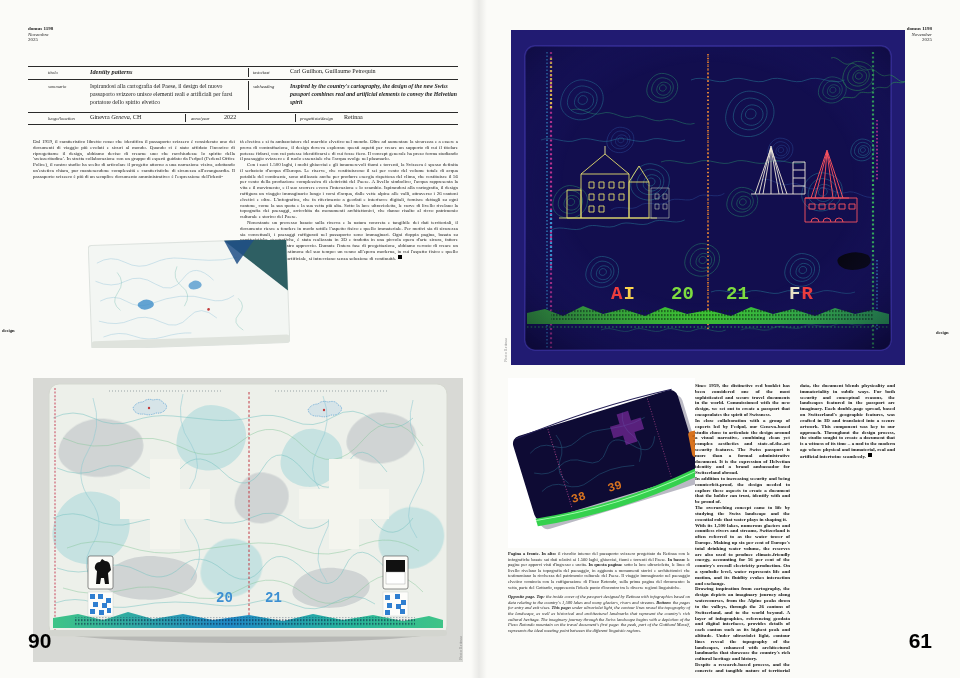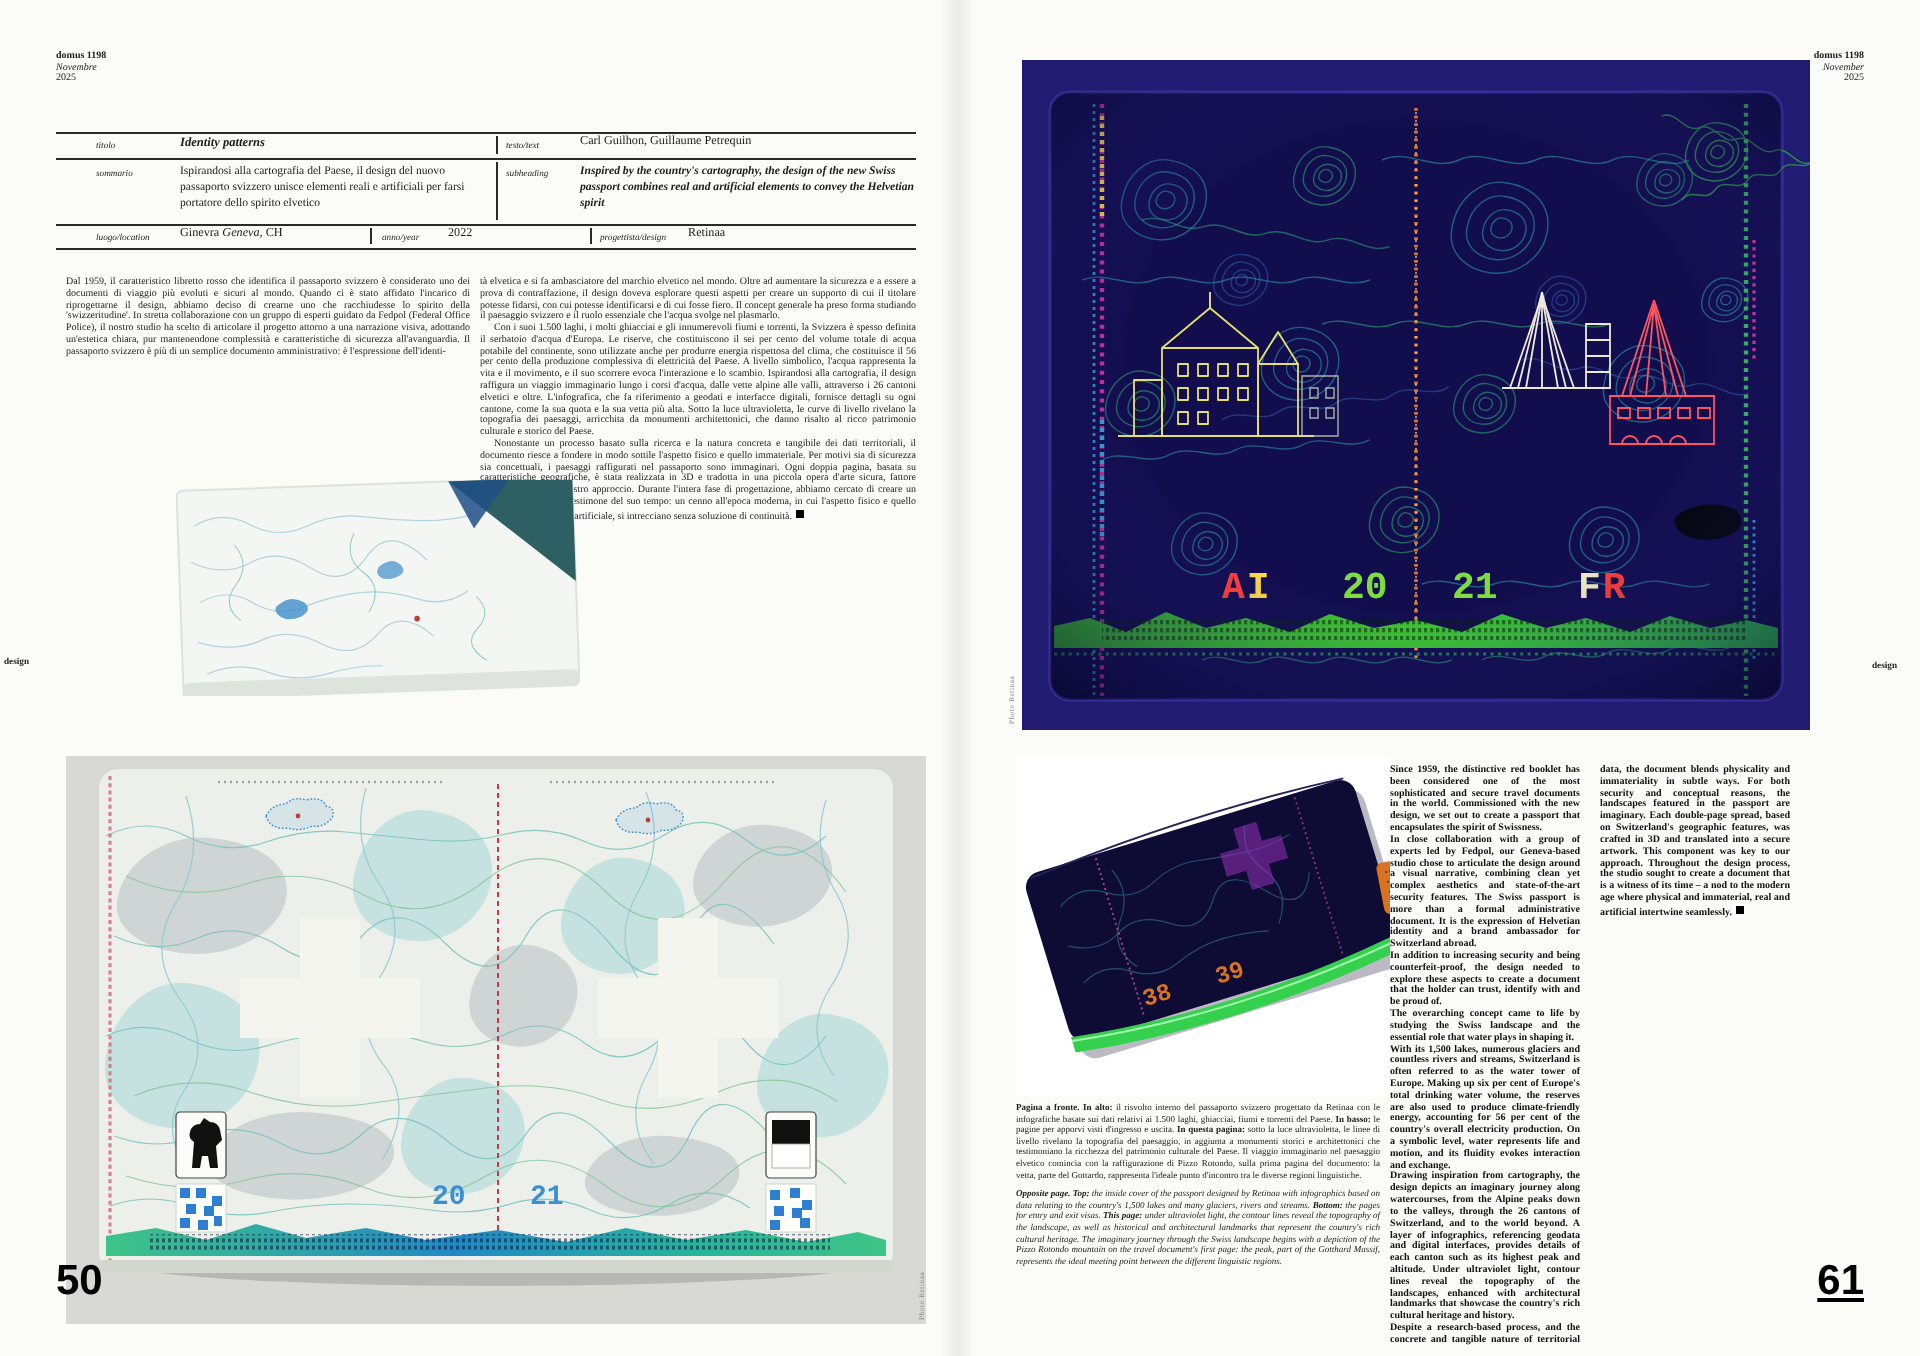--- a/index.html
+++ b/index.html
@@ -218,21 +218,21 @@
           <rect x="17" y="17" width="5" height="5"></rect>
       </g>
       <text class="artlbl" x="183" y="224" font-size="14" fill="#3c8fd2">20</text>
       <text class="artlbl" x="232" y="224" font-size="14" fill="#3c8fd2">21</text>
       <path fill="url(#bandg2)" d="M20,250 L20,240 L45,236 L70,242 L95,234 L120,241 L150,236 L180,242 L216,237 L250,243 L280,236 L310,242 L340,237 L370,243 L396,238 L410,242 L410,250 Z"></path>
       <rect x="42" y="239" width="340" height="9" fill="url(#dm2)"></rect>
       <rect x="16" y="252" width="398" height="6" rx="3" fill="#d3d5cf"></rect>
     </svg>
   </div>
 
-  <div class="abs pagenum" style="left:28px;top:629px;">50</div>
+  <div class="abs pagenum" style="left:28px;top:629px;">90</div>
   <div class="abs credit" style="left:459px;top:598px;height:62px;">Photo Retinaa</div>
 
   <div id="gutter" class="abs"></div>
 
   <div class="abs corner right" style="left:892px;top:26px;width:40px;">
     <div class="iss">domus 1198</div>
     <div class="mon">November</div>
     <div>2025</div>
   </div>
 
@@ -396,16 +396,16 @@
   <div class="abs enbody just" style="left:695px;top:383px;width:200px;height:292px;">
       <p>Since 1959, the distinctive red booklet has been considered one of the most sophisticated and secure travel documents in the world. Commissioned with the new design, we set out to create a passport that encapsulates the spirit of Swissness.</p>
       <p>In close collaboration with a group of experts led by Fedpol, our Geneva-based studio chose to articulate the design around a visual narrative, combining clean yet complex aesthetics and state-of-the-art security features. The Swiss passport is more than a formal administrative document. It is the expression of Helvetian identity and a brand ambassador for Switzerland abroad.</p>
       <p>In addition to increasing security and being counterfeit-proof, the design needed to explore these aspects to create a document that the holder can trust, identify with and be proud of.</p>
       <p>The overarching concept came to life by studying the Swiss landscape and the essential role that water plays in shaping it.</p>
       <p>With its 1,500 lakes, numerous glaciers and countless rivers and streams, Switzerland is often referred to as the water tower of Europe. Making up six per cent of Europe's total drinking water volume, the reserves are also used to produce climate-friendly energy, accounting for 56 per cent of the country's overall electricity production. On a symbolic level, water represents life and motion, and its fluidity evokes interaction and exchange.</p>
       <p>Drawing inspiration from cartography, the design depicts an imaginary journey along watercourses, from the Alpine peaks down to the valleys, through the 26 cantons of Switzerland, and to the world beyond. A layer of infographics, referencing geodata and digital interfaces, provides details of each canton such as its highest peak and altitude. Under ultraviolet light, contour lines reveal the topography of the landscapes, enhanced with architectural landmarks that showcase the country's rich cultural heritage and history.</p>
       <p>Despite a research-based process, and the concrete and tangible nature of territorial data, the document blends physicality and immateriality in subtle ways. For both security and conceptual reasons, the landscapes featured in the passport are imaginary. Each double-page spread, based on Switzerland's geographic features, was crafted in 3D and translated into a secure artwork. This component was key to our approach. Throughout the design process, the studio sought to create a document that is a witness of its time – a nod to the modern age where physical and immaterial, real and artificial intertwine seamlessly.</p>
     </div>
 
-  <div class="abs pagenum" style="left:898px;top:629px;width:34px;text-align:right;text-decoration:underline;">61</div>
+  <div class="abs pagenum" style="left:898px;top:629px;width:34px;text-align:right;">61</div>
   <div class="abs credit" style="left:504px;top:300px;height:62px;">Photo Retinaa</div>
 
 </div>
 
 </body></html>

